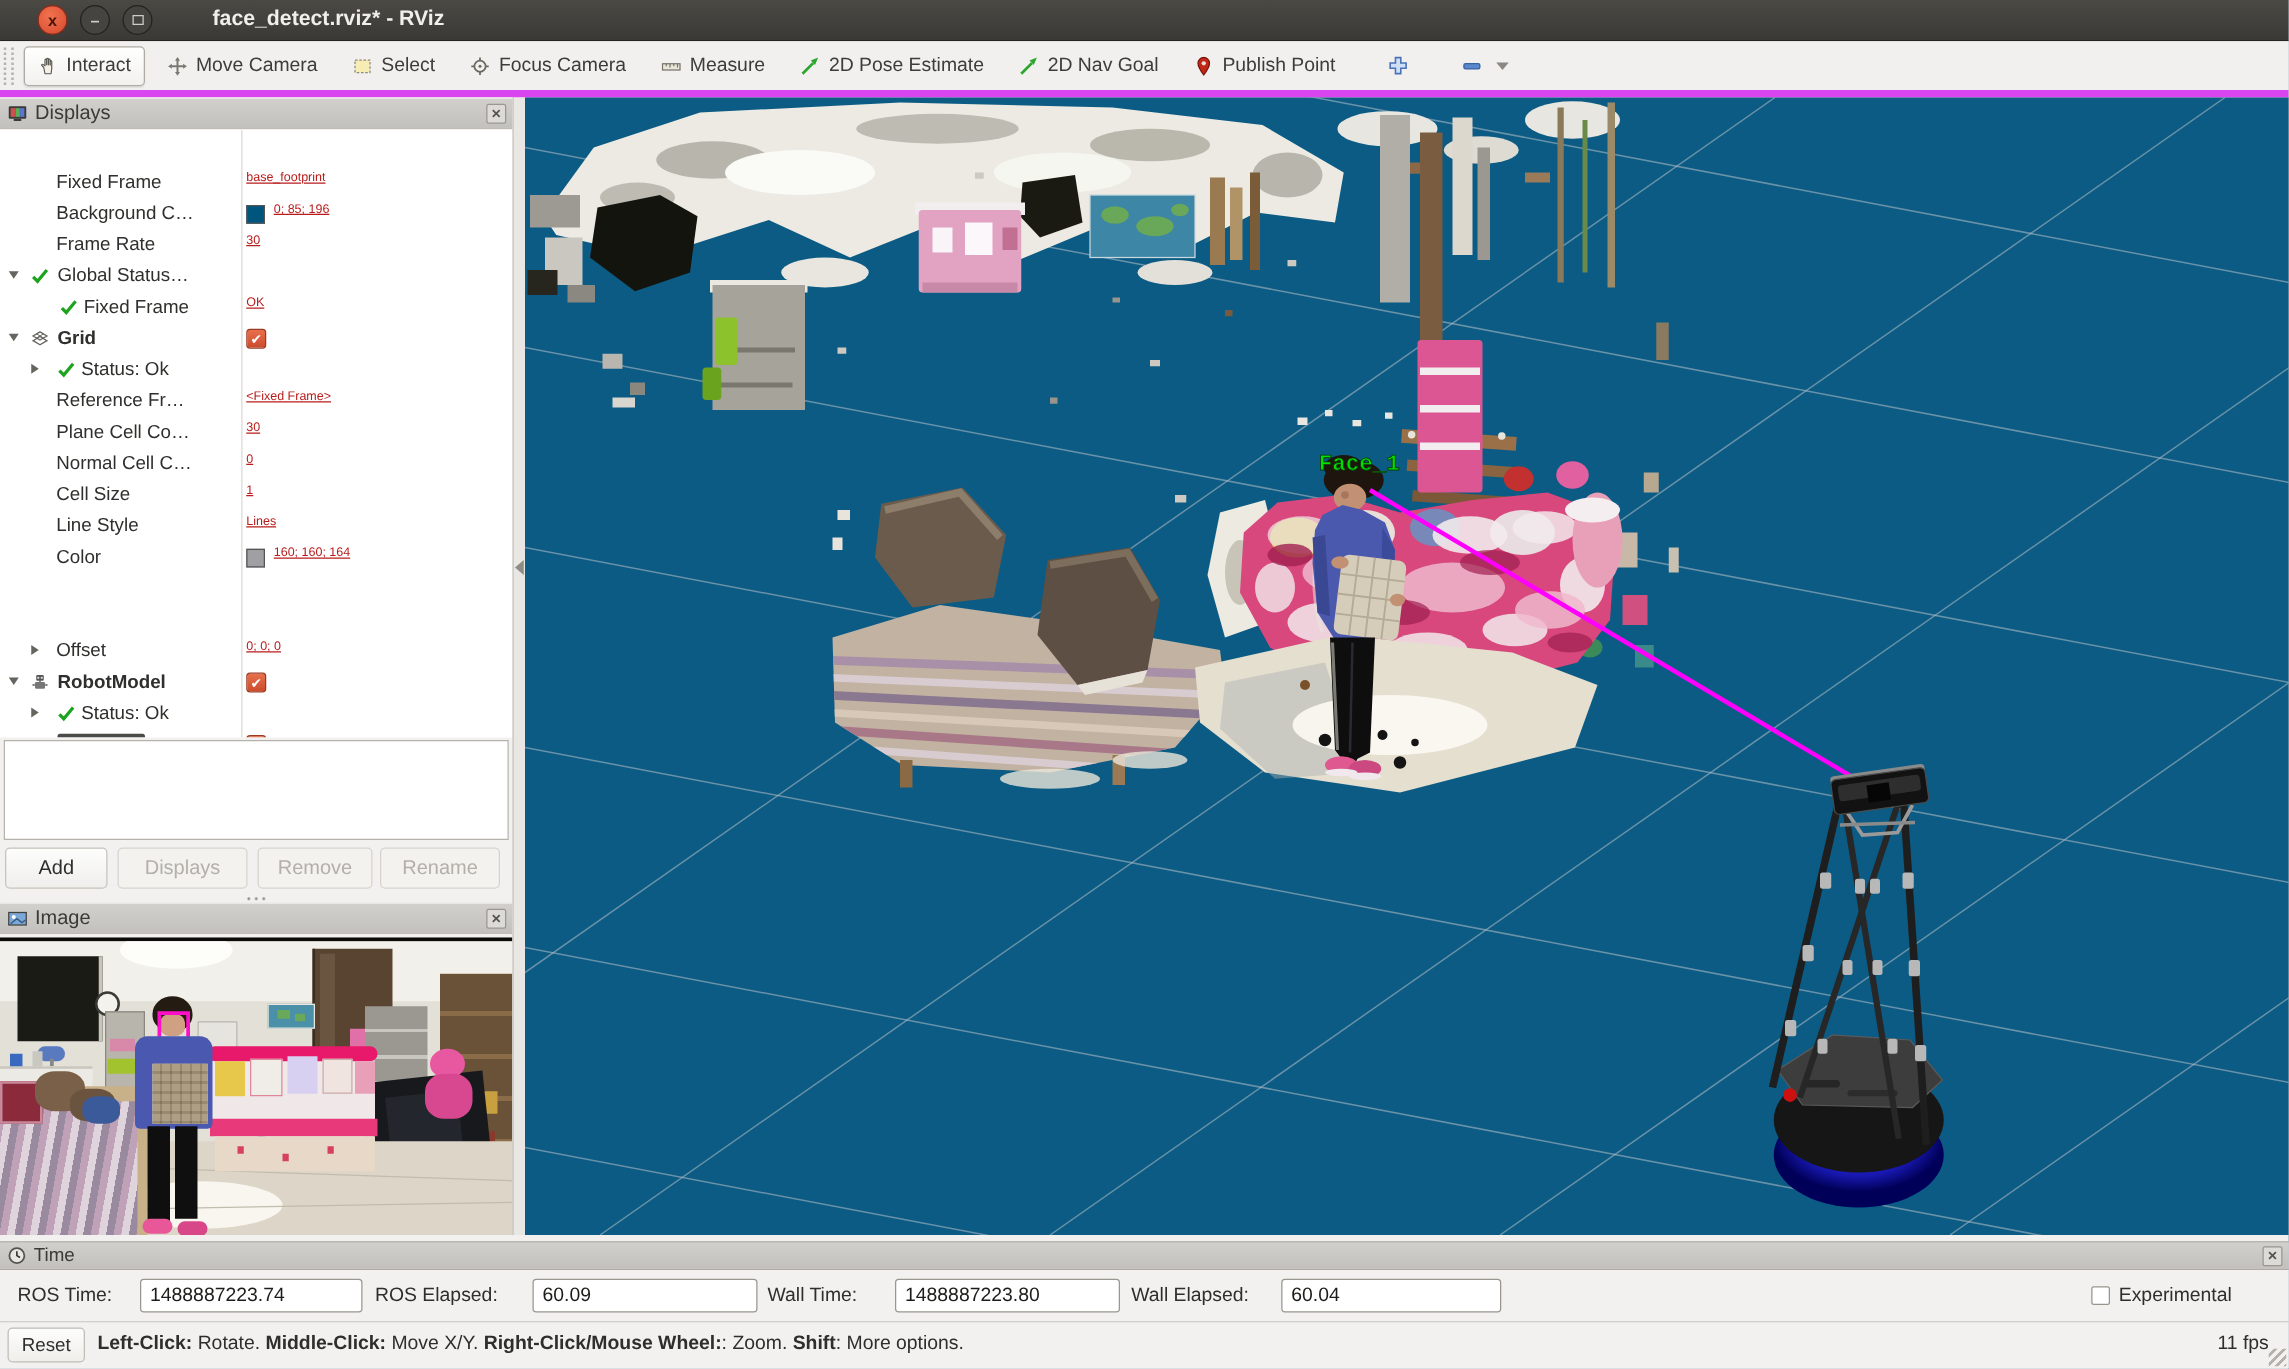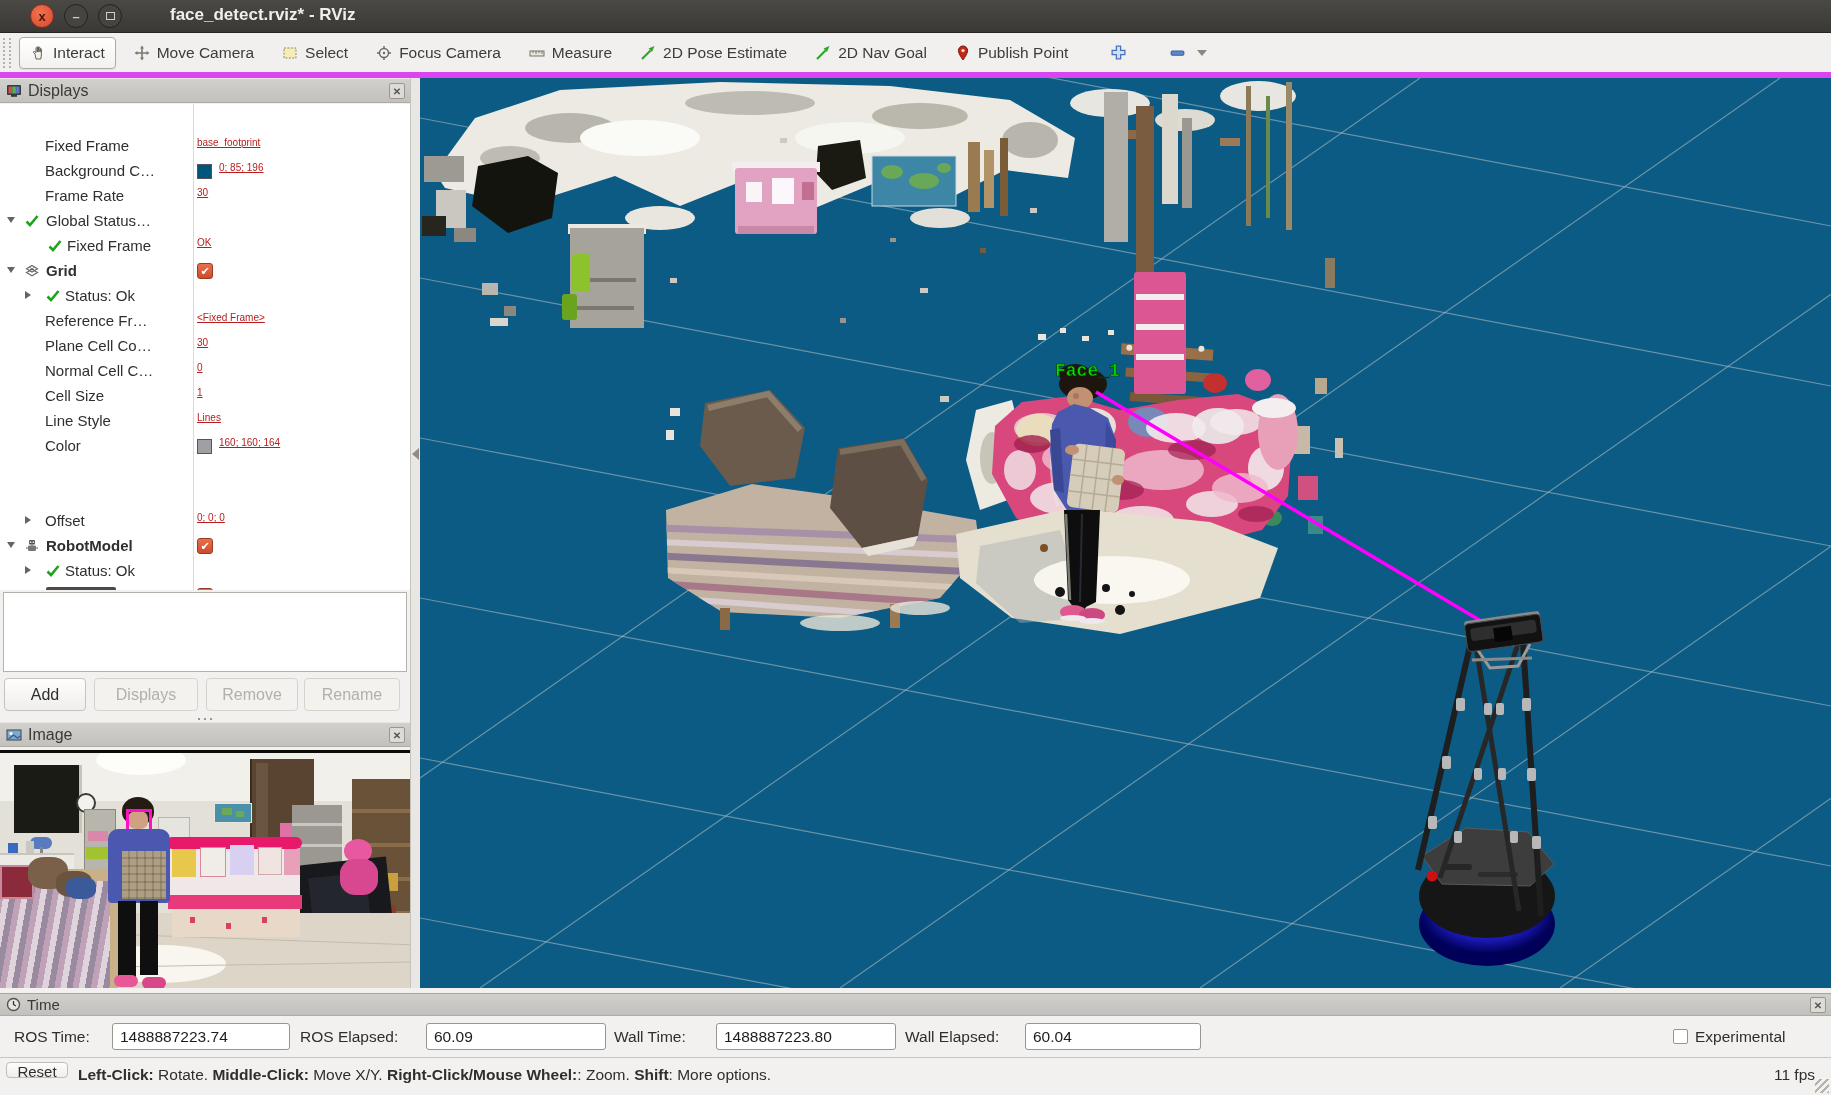--- a/index.html
+++ b/index.html
@@ -87,22 +87,22 @@
     background:#dddbd7; color:#55534d; font-size:10px; font-weight:bold; display:flex; align-items:center; justify-content:center; }
   #timefields { position:absolute; left:0; top:1016px; width:1831px; height:42px; background:#f2f1ef; border-bottom:1px solid #c8c5bf; }
   .tf-label { position:absolute; top:12px; font-size:15.5px; color:#2e2e2c; white-space:nowrap; }
   .tf-input { position:absolute; top:7px; height:27px; border:1px solid #999690; border-radius:3px;
     background:#ffffff; font-family:"Liberation Sans",sans-serif; font-size:15.5px; color:#1c1c1a; padding-left:7px; }
   #exp-box { position:absolute; left:1673px; top:13px; width:15px; height:15px; background:#fff; border:1px solid #98958f; border-radius:2px; }
   #exp-label { position:absolute; left:1695px; top:12px; font-size:15.5px; color:#2e2e2c; }
 
   
   #statusbar { position:absolute; left:0; top:1058px; width:1831px; height:37px; background:#f2f1ef; }
-  #reset-btn { position:absolute; left:6px; top:4px; width:62px; height:16px; border:1px solid #c0bdb6; border-radius:4px;
-    background:linear-gradient(#fdfdfc,#efeeeb); font-size:15px; color:#2e2e2c; display:flex; align-items:flex-start; justify-content:center; }
+  #reset-btn { position:absolute; left:6px; top:4px; width:62px; height:28px; border:1px solid #c0bdb6; border-radius:4px;
+    background:linear-gradient(#fdfdfc,#efeeeb); font-size:15px; color:#2e2e2c; display:flex; align-items:center; justify-content:center; }
   #status-text { position:absolute; left:78px; top:8px; font-size:15.5px; color:#2e2e2c; white-space:nowrap; }
   #fps { position:absolute; right:16px; top:8px; font-size:15.5px; color:#2e2e2c; }
   #grip { position:absolute; right:2px; bottom:2px; width:14px; height:14px;
     background:repeating-linear-gradient(135deg, transparent 0 3px, #b5b2ac 3px 5px); }
 </style>
 </head>
 <body>
 
 <div id="titlebar">
   <div class="winbtn" id="btn-close">x</div>

